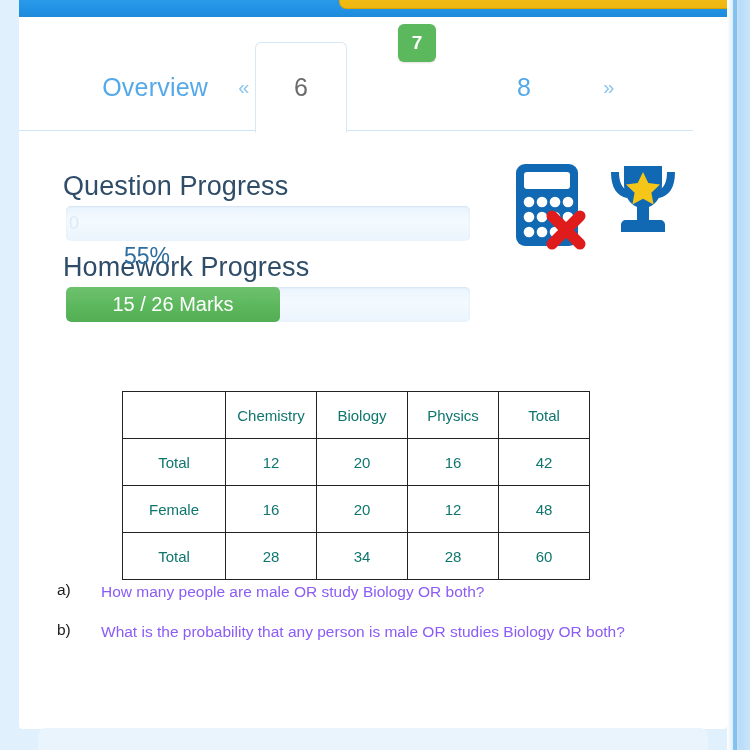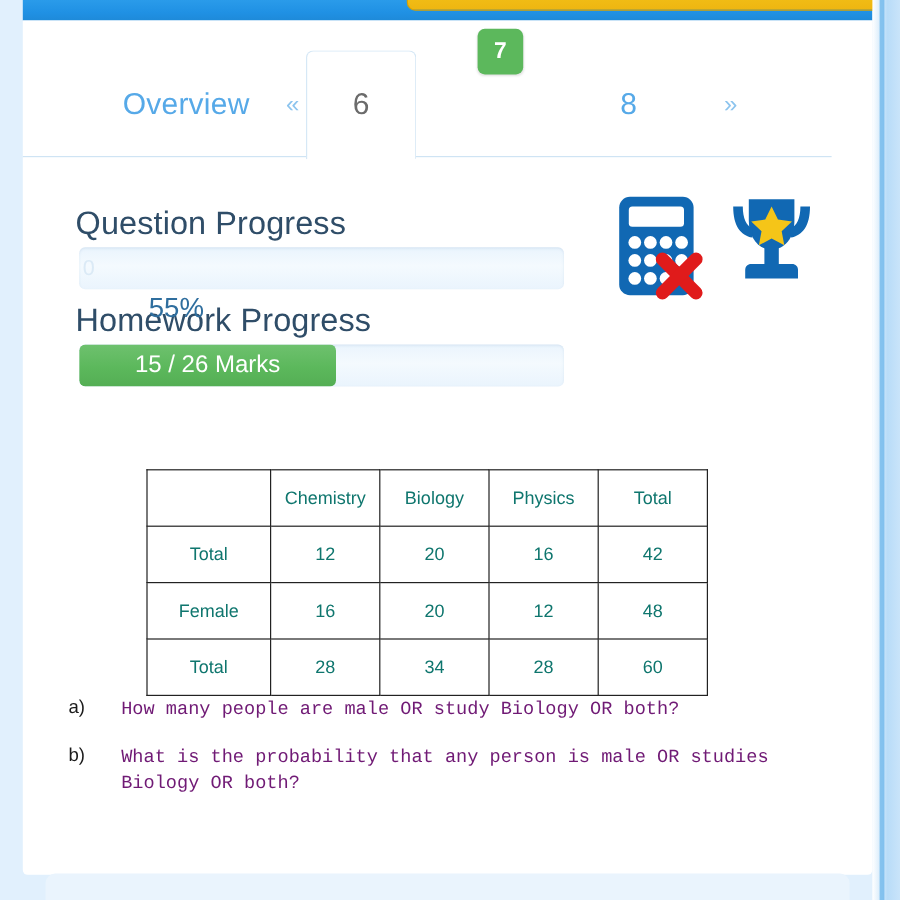--- a/index.html
+++ b/index.html
@@ -144,21 +144,21 @@
   .qtable td.rowhead{width:100px;}
   .qtable td.blank{border:1.4px solid #222222;}
 
   .parts{position:absolute;left:57px;top:581px;width:600px;}
   .part{position:relative;margin-bottom:19px;}
   .part .lbl{
     position:absolute;left:0;top:0;width:40px;
     font-size:15.5px;color:#1c1c1c;
   }
   .part .txt{
-    margin-left:44px;font-size:15.5px;color:#701a75;line-height:1.38;font-family:Liberation Mono, monospace;
+    margin-left:44px;font-size:15.5px;color:#8b5cf6;line-height:1.38;
   }
 
   
   .bottom-panel{
     position:absolute;left:38px;top:728px;width:670px;height:40px;
     background:#eaf4fd;border-radius:8px 8px 0 0;
   }
 </style>
 </head>
 <body>

